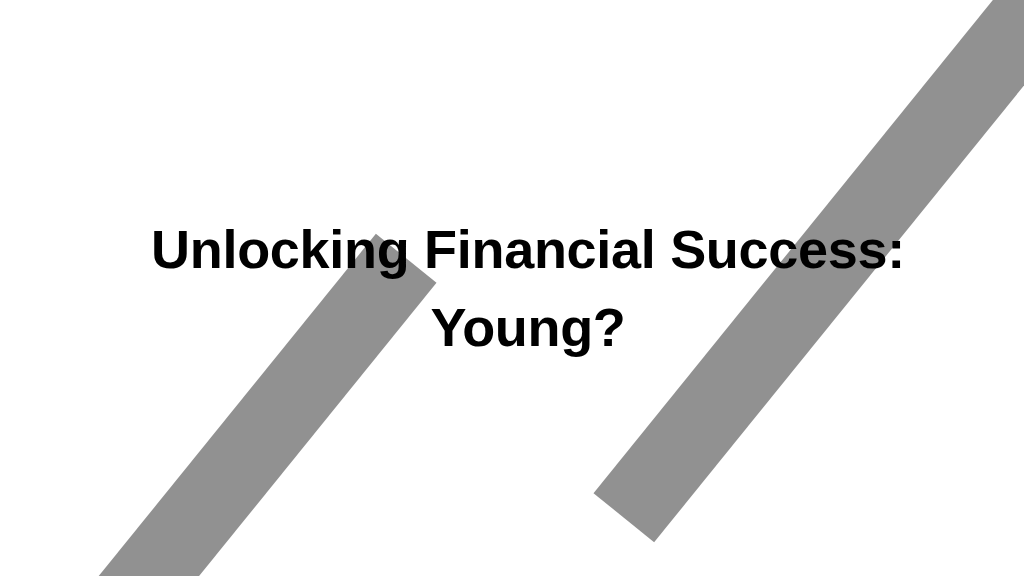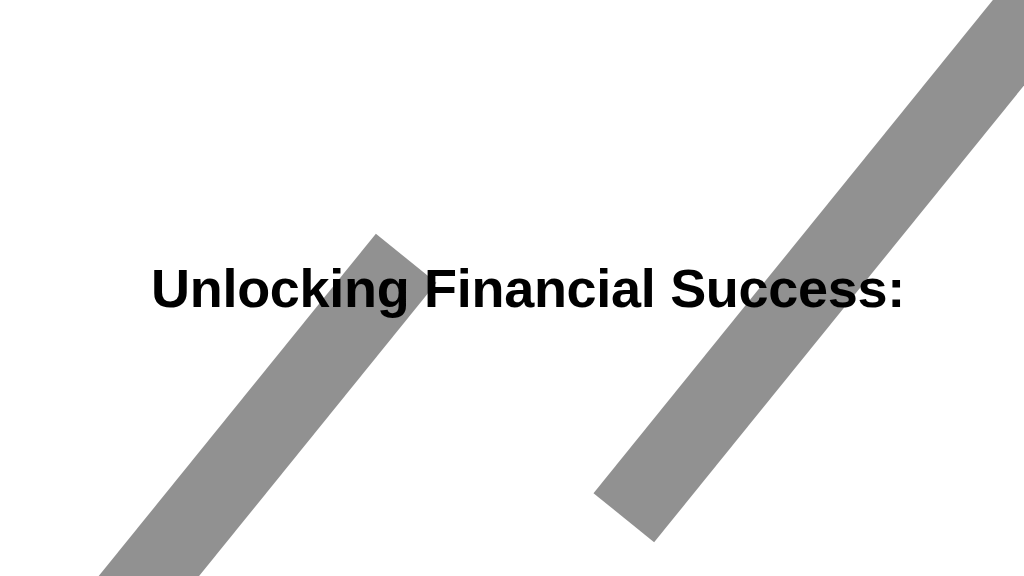--- a/index.html
+++ b/index.html
@@ -79,15 +79,16 @@
 <body>
 
 <div id="slide">
 
   <div class="bar" id="bar-top-right"></div>
 
   <div class="bar" id="bar-bottom-left"></div>
 
   <div id="title-block">
     <span class="title-line">Unlocking Financial Success:</span>
+    <span class="title-line">Young?</span>
   </div>
 
 </div>
 
 </body></html>

